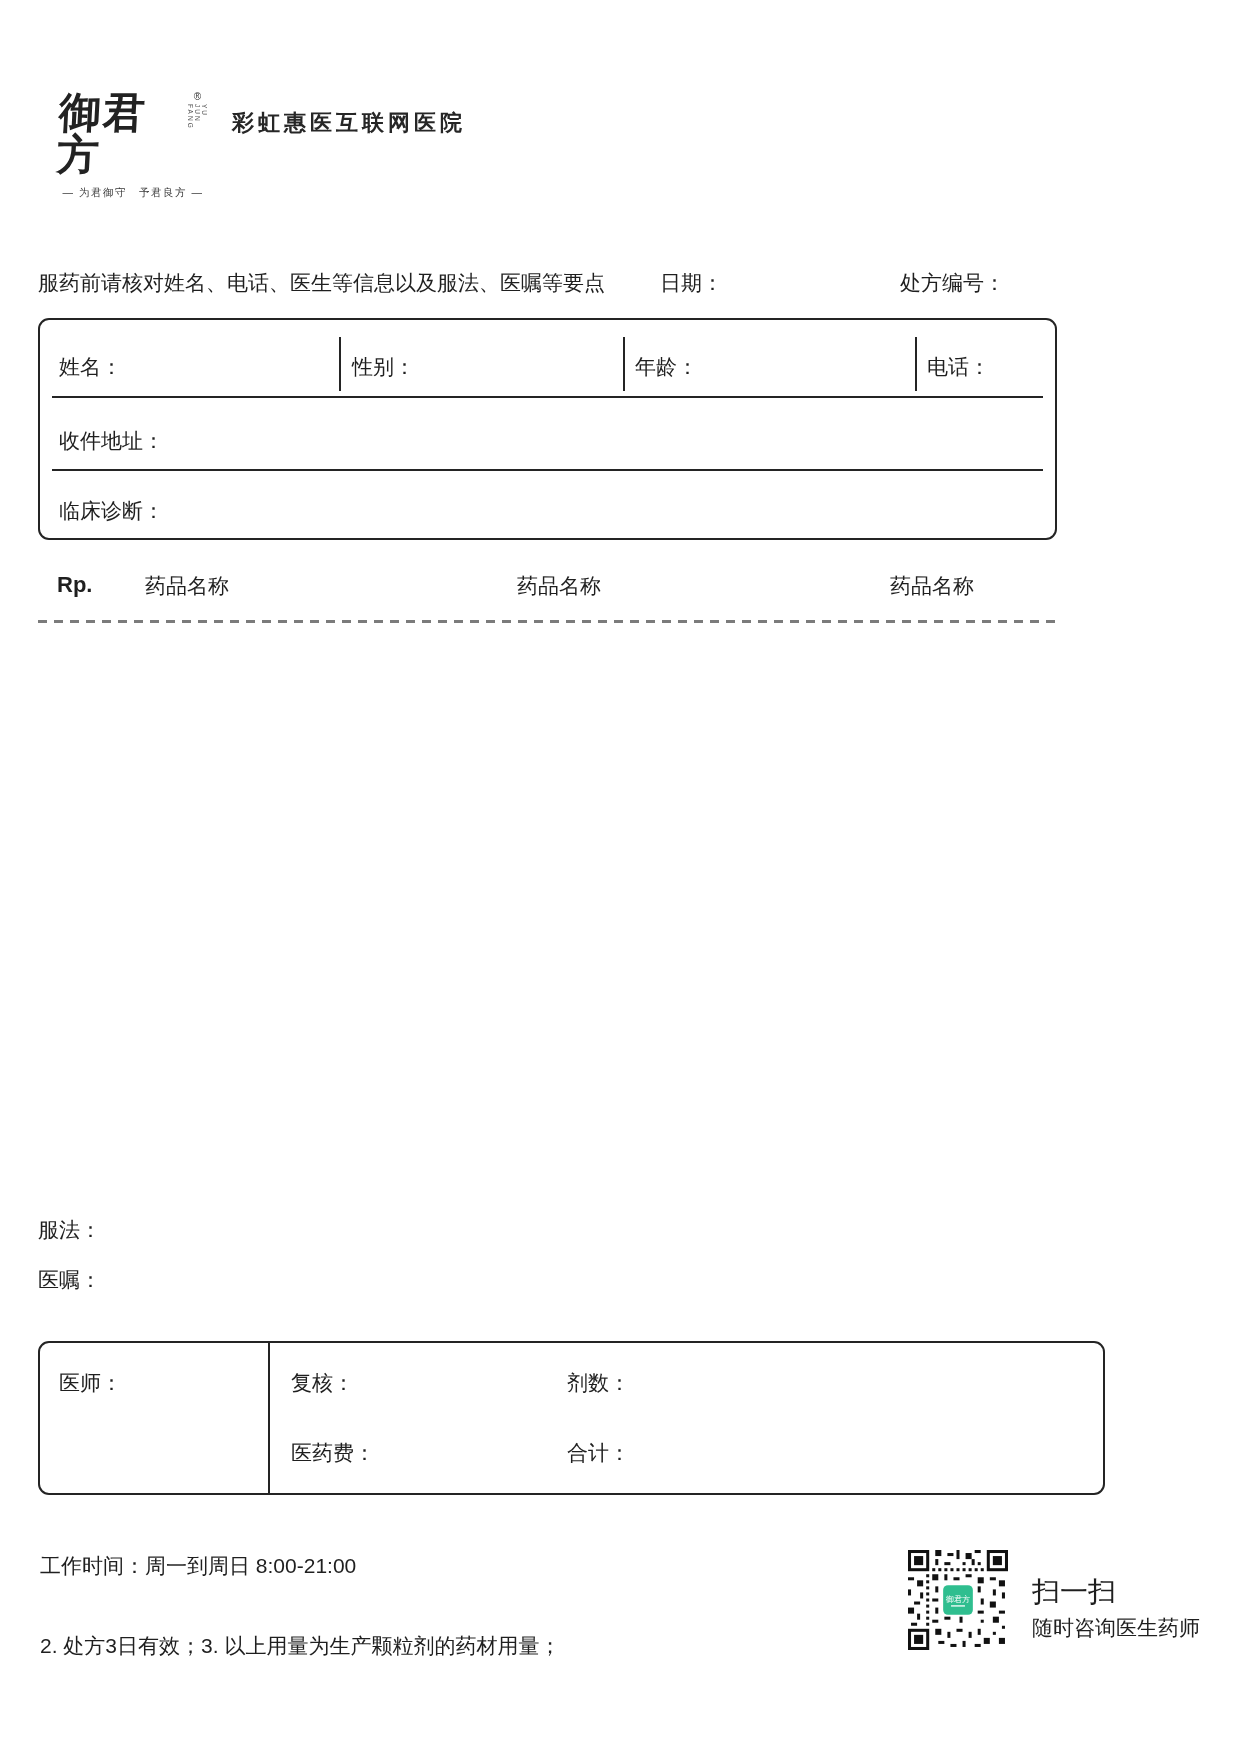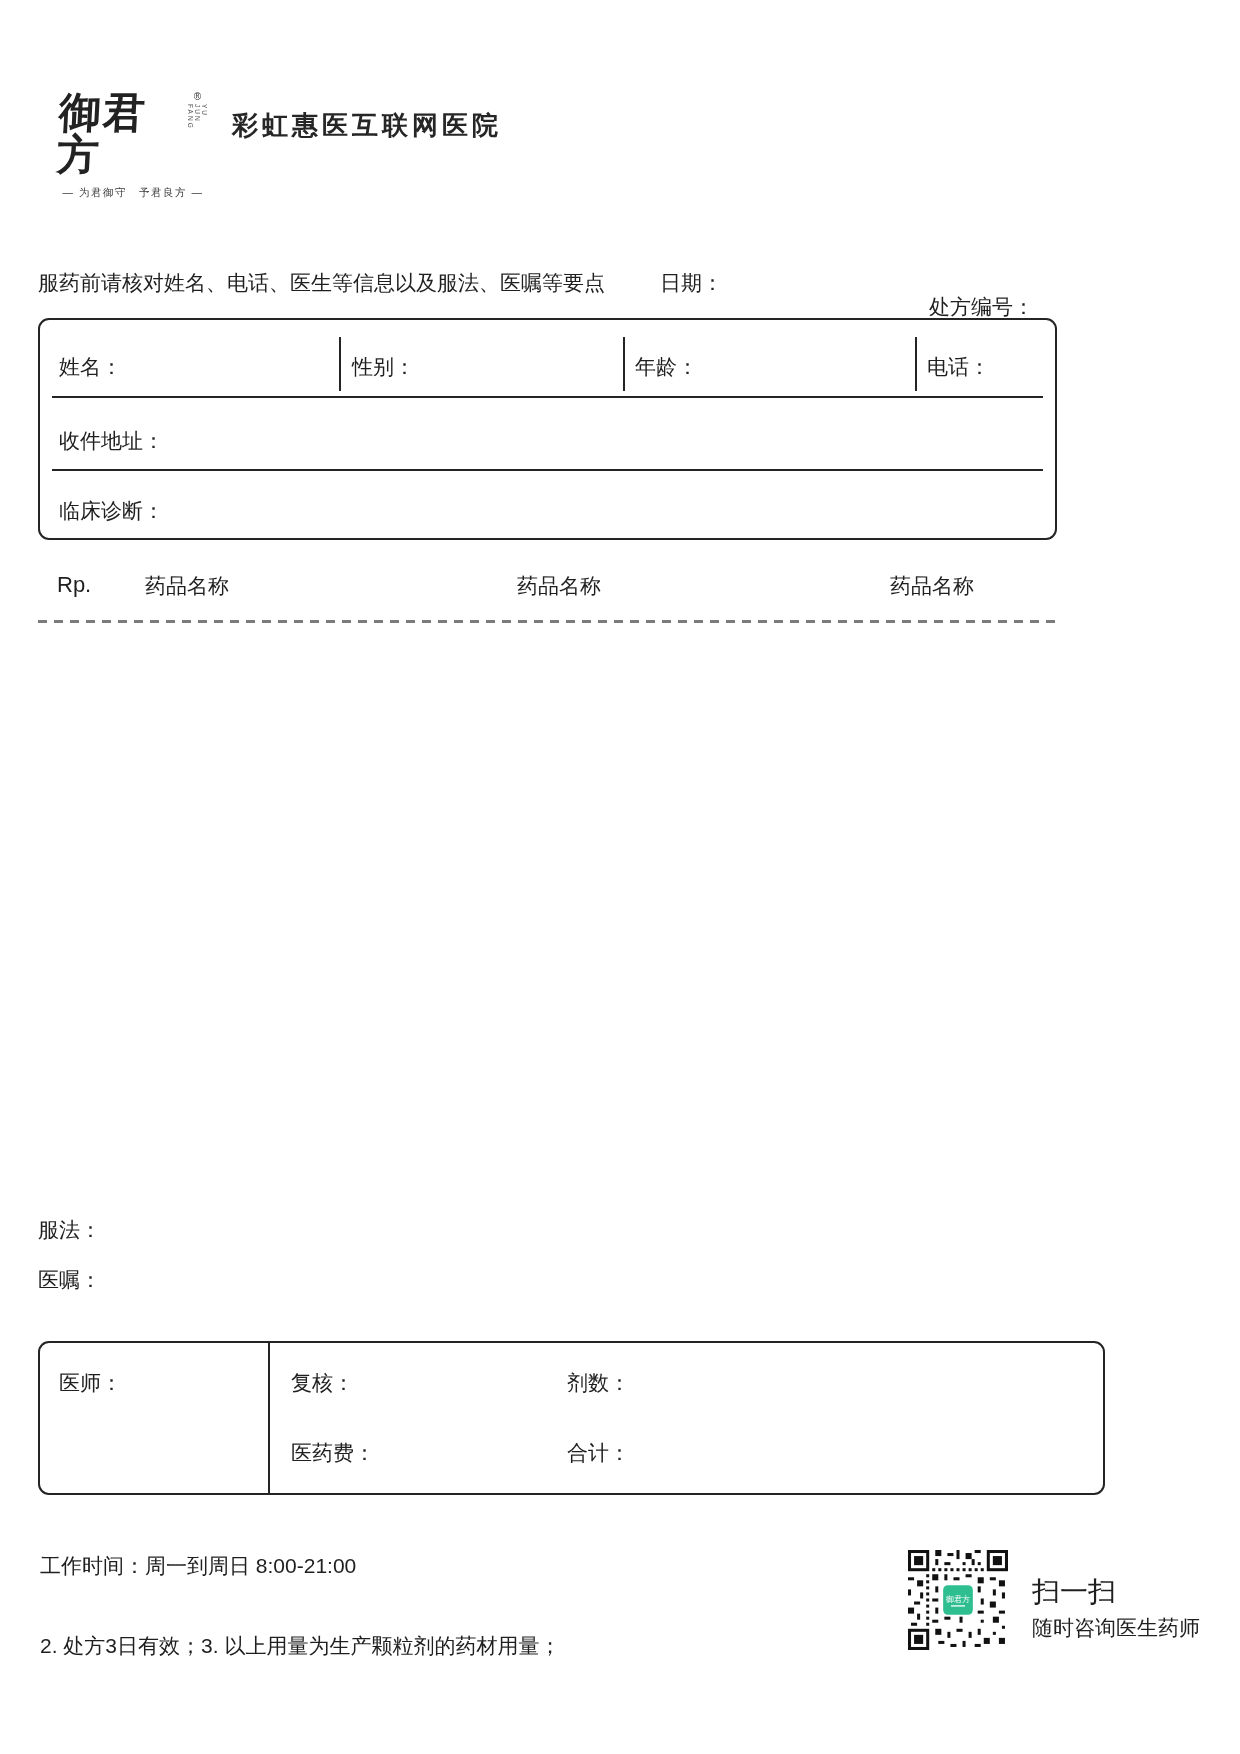--- a/index.html
+++ b/index.html
@@ -24,46 +24,46 @@
   .logo-vert{
     writing-mode:vertical-rl;text-orientation:mixed;
     font-size:6.5px;letter-spacing:2px;color:#555;margin-top:2px;height:34px;
   }
   .logo-tagline{
     margin-top:10px;font-size:10.5px;letter-spacing:1.5px;
     color:#3a3a3a;white-space:nowrap;text-align:center;width:100%;
   }
   .hospital-name{
     position:absolute;left:232px;top:108px;
-    font-size:26px;font-weight:800;letter-spacing:4px;color:#262626;
+    font-size:22px;font-weight:800;letter-spacing:4px;color:#262626;
   }
   
   .meta-line{position:absolute;left:0;top:269px;width:100%;height:28px;font-size:21px;}
   .meta-notice{position:absolute;left:38px;top:0;}
   .meta-date{position:absolute;left:660px;top:0;}
-  .meta-rxno{position:absolute;left:929px;top:0;margin-top:24px;}
+  .meta-rxno{position:absolute;left:900px;top:0;}
   
   .patient-box{
     position:absolute;left:38px;top:318px;width:1019px;height:222px;
     border:2px solid #242424;border-radius:11px;box-sizing:border-box;
   }
   .p-label{position:absolute;font-size:21px;white-space:nowrap;}
   .pl-name{left:19px;top:33px;}
   .pl-gender{left:312px;top:33px;}
   .pl-age{left:595px;top:33px;}
   .pl-phone{left:887px;top:33px;}
   .vdiv{position:absolute;top:17px;height:54px;width:2px;background:#242424;}
   .vd1{left:299px;} .vd2{left:583px;} .vd3{left:875px;}
   .hline{position:absolute;left:12px;right:12px;height:2px;background:#242424;}
   .hl1{top:76px;} .hl2{top:149px;}
   .pl-address{left:19px;top:107px;}
   .pl-diagnosis{left:19px;top:177px;}
   
   .rp-row{position:absolute;left:38px;top:572px;width:1019px;height:28px;font-size:21px;}
-  .rp-label{position:absolute;left:19px;top:0;font-size:22px;}
+  .rp-label{position:absolute;left:19px;top:0;font-size:22px;font-weight:bold;}
   .rp-col1{position:absolute;left:107px;top:0;}
   .rp-col2{position:absolute;left:479px;top:0;}
   .rp-col3{position:absolute;left:852px;top:0;}
   .dash-rule{
     position:absolute;left:38px;top:620px;width:1024px;height:3px;
     background:repeating-linear-gradient(90deg,#7b7b7b 0 9px,transparent 9px 16px);
   }
   
   .usage-label{position:absolute;left:38px;top:1216px;font-size:21px;}
   .advice-label{position:absolute;left:38px;top:1266px;font-size:21px;}

